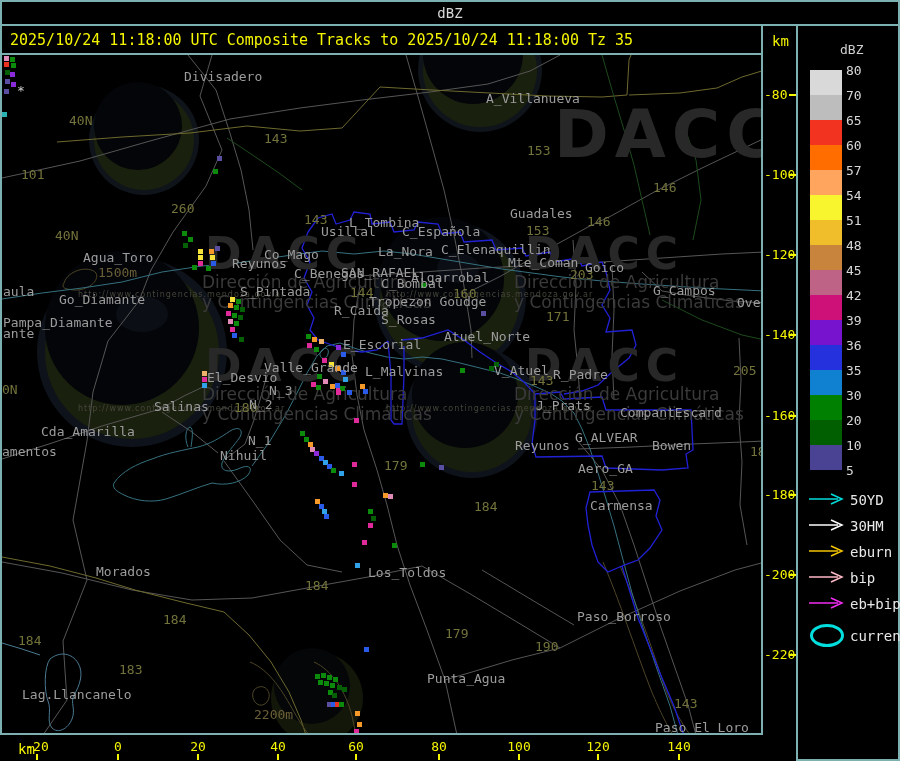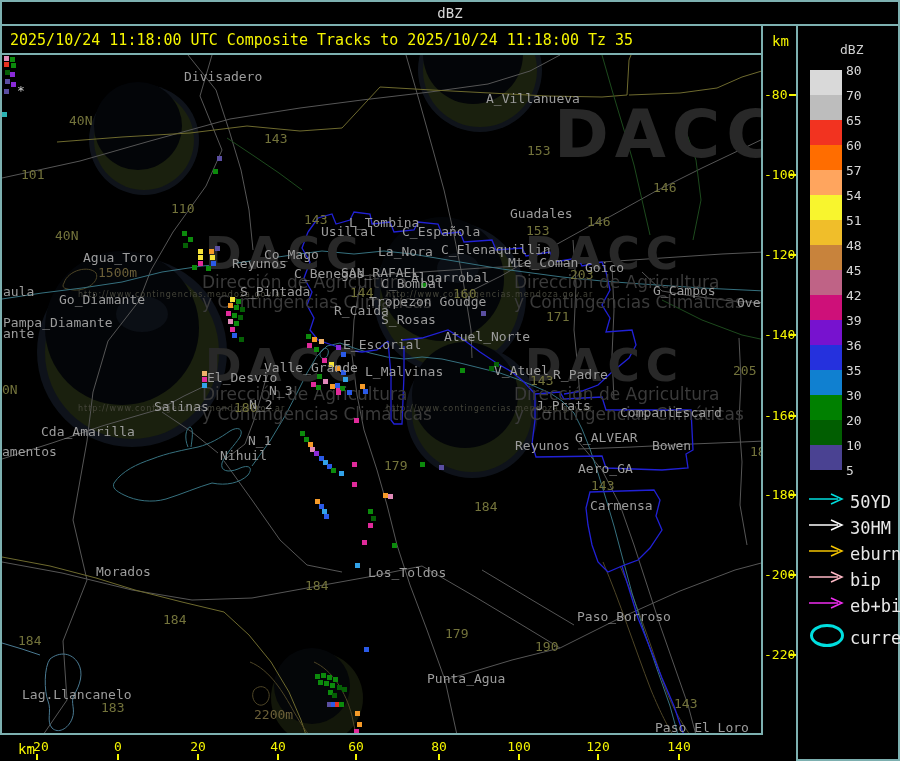--- a/index.html
+++ b/index.html
@@ -18,21 +18,21 @@
   #map-area{left:0;top:55px;width:763px;height:680px;box-sizing:border-box;background:#000;
             border-left:2px solid var(--teal);border-right:2px solid var(--teal);
             border-bottom:2px solid var(--teal);overflow:hidden;}
   #right-axis{left:763px;top:55px;width:33px;height:680px;}
   #bottom-strip{left:0;top:735px;width:796px;height:26px;}
   
   .legend-title{left:42px;top:16px;color:#cfcfcf;font-size:13px;}
   .scale-block{position:absolute;left:12px;width:32px;height:25px;}
   .scale-label{position:absolute;left:48px;width:30px;color:#d8d8d8;font-size:13px;}
   .arrow-row{position:absolute;left:10px;height:14px;}
-  .arrow-label{position:absolute;left:52px;color:#e8e8e8;font-size:17px;}
+  .arrow-label{position:absolute;left:52px;color:#e8e8e8;font-size:14px;}
   .current-ellipse{position:absolute;left:12px;width:28px;height:17px;border-radius:50%;}
   
   .rtick-label{position:absolute;left:1px;color:var(--yel);font-size:13px;}
   .rtick-dash{position:absolute;left:26px;width:7px;height:2px;background:var(--yel);}
   .btick-label{position:absolute;top:4px;color:var(--yel);font-size:13px;transform:translateX(-50%);}
   .btick-mark{position:absolute;top:19px;width:2px;height:6px;background:var(--yel);}
   #km-bottom{left:18px;top:6px;color:var(--yel);font-size:14px;}
   
   .lbl{position:absolute;font-size:13px;white-space:pre;line-height:13px;}
   .lbl-p{color:#9c9c9c;}
@@ -304,21 +304,21 @@
     </div>
   <div id="label-layer">
       <div class="lbl lbl-p" style="left: 182px; top: 15px;">Divisadero</div>
       <div class="lbl lbl-p" style="left: 484px; top: 37px;">A_Villanueva</div>
       <div class="lbl lbl-s" style="left: 15px; top: 29px;">*</div>
       <div class="lbl lbl-r" style="left: 67px; top: 59px;">40N</div>
       <div class="lbl lbl-r" style="left: 262px; top: 77px;">143</div>
       <div class="lbl lbl-r" style="left: 525px; top: 89px;">153</div>
       <div class="lbl lbl-r" style="left: 19px; top: 113px;">101</div>
       <div class="lbl lbl-r" style="left: 651px; top: 126px;">146</div>
-      <div class="lbl lbl-r" style="left: 169px; top: 147px;">110</div>
+      <div class="lbl lbl-r" style="left: 169px; top: 147px;">260</div>
       <div class="lbl lbl-p" style="left: 508px; top: 152px;">Guadales</div>
       <div class="lbl lbl-r" style="left: 302px; top: 158px;">143</div>
       <div class="lbl lbl-p" style="left: 347px; top: 161px;">L_Tombina</div>
       <div class="lbl lbl-r" style="left: 585px; top: 160px;">146</div>
       <div class="lbl lbl-r" style="left: 524px; top: 169px;">153</div>
       <div class="lbl lbl-p" style="left: 319px; top: 170px;">Usillal</div>
       <div class="lbl lbl-p" style="left: 400px; top: 170px;">C_Española</div>
       <div class="lbl lbl-r" style="left: 53px; top: 174px;">40N</div>
       <div class="lbl lbl-p" style="left: 376px; top: 190px;">La_Nora</div>
       <div class="lbl lbl-p" style="left: 439px; top: 188px;">C_Elenaquillin</div>
@@ -376,21 +376,21 @@
       <div class="lbl lbl-r" style="left: 472px; top: 445px;">184</div>
       <div class="lbl lbl-p" style="left: 588px; top: 444px;">Carmensa</div>
       <div class="lbl lbl-p" style="left: 94px; top: 510px;">Morados</div>
       <div class="lbl lbl-p" style="left: 366px; top: 511px;">Los_Toldos</div>
       <div class="lbl lbl-r" style="left: 303px; top: 524px;">184</div>
       <div class="lbl lbl-r" style="left: 161px; top: 558px;">184</div>
       <div class="lbl lbl-p" style="left: 575px; top: 555px;">Paso_Borroso</div>
       <div class="lbl lbl-r" style="left: 443px; top: 572px;">179</div>
       <div class="lbl lbl-r" style="left: 533px; top: 585px;">190</div>
       <div class="lbl lbl-r" style="left: 16px; top: 579px;">184</div>
-      <div class="lbl lbl-r" style="left: 99px; top: 608px; margin-top: 38px;">183</div>
+      <div class="lbl lbl-r" style="left: 117px; top: 608px;">183</div>
       <div class="lbl lbl-p" style="left: 425px; top: 617px;">Punta_Agua</div>
       <div class="lbl lbl-p" style="left: 20px; top: 633px;">Lag.Llancanelo</div>
       <div class="lbl lbl-e" style="left: 252px; top: 653px;">2200m</div>
       <div class="lbl lbl-r" style="left: 672px; top: 642px;">143</div>
       <div class="lbl lbl-p" style="left: 653px; top: 666px;">Paso_El_Loro</div>
     </div>
 </div>
 
 <div class="abs" id="right-axis">
     <div class="rtick-label" style="top: 32px;">-80</div>

